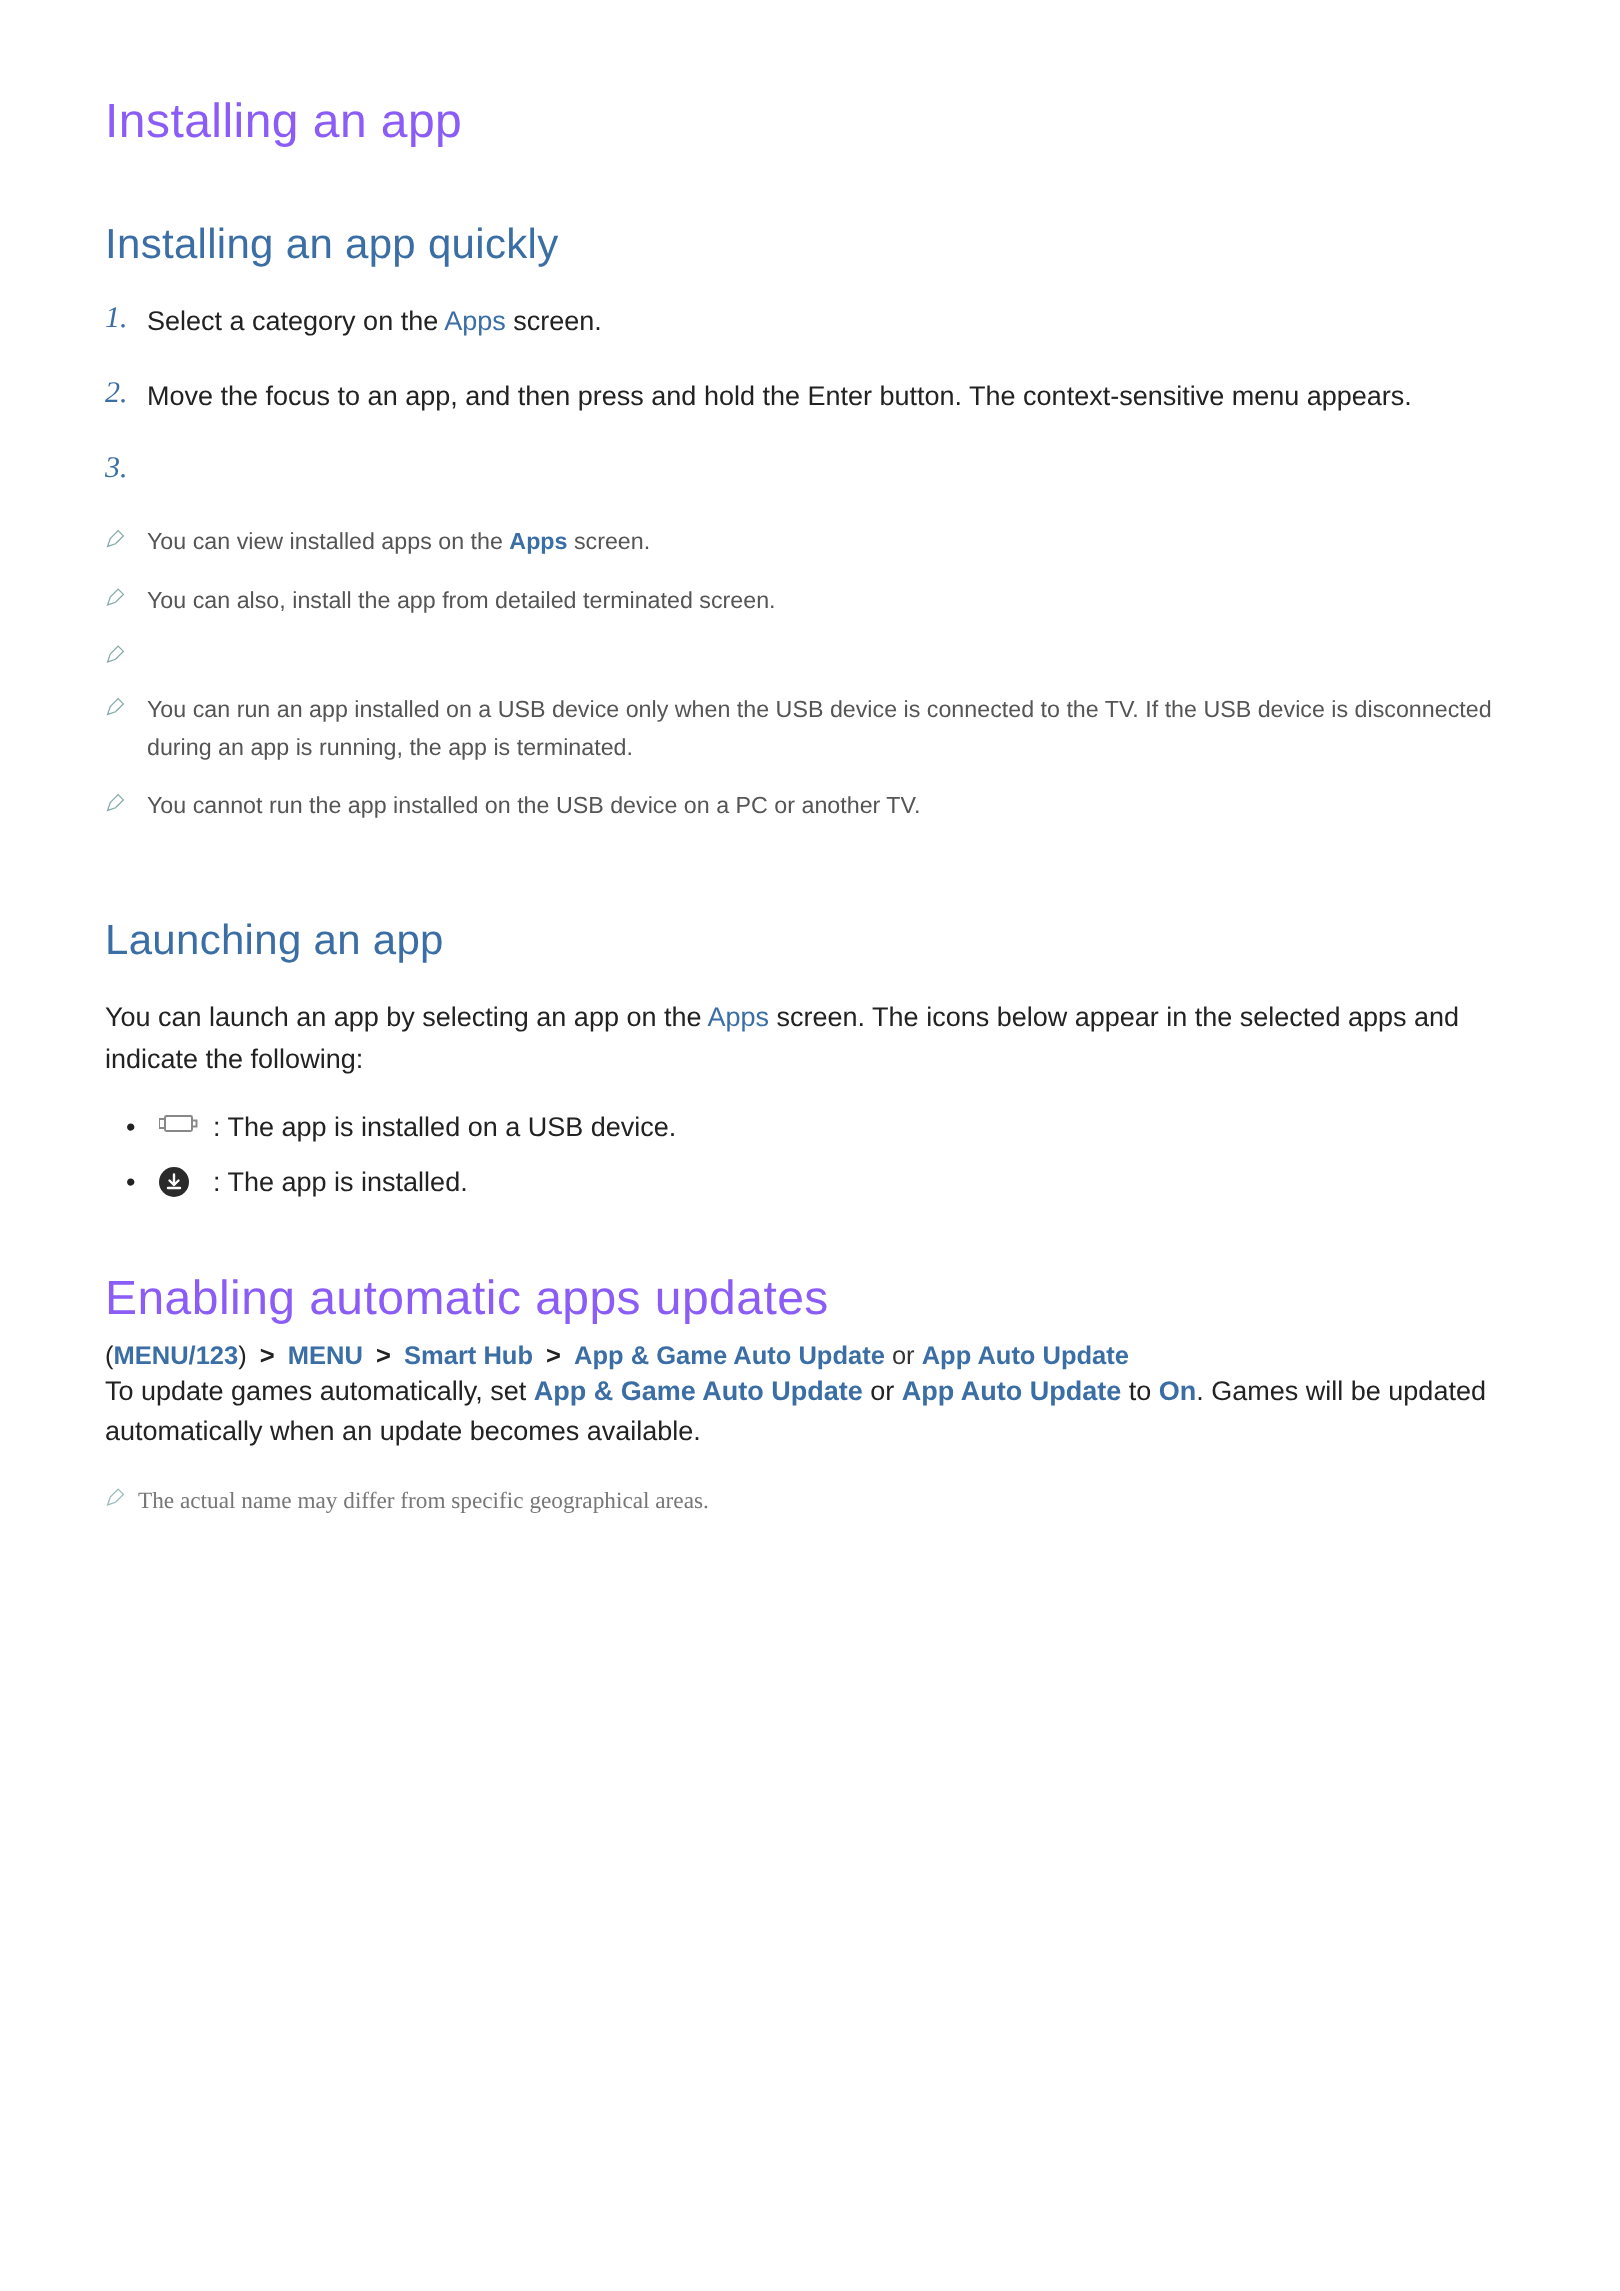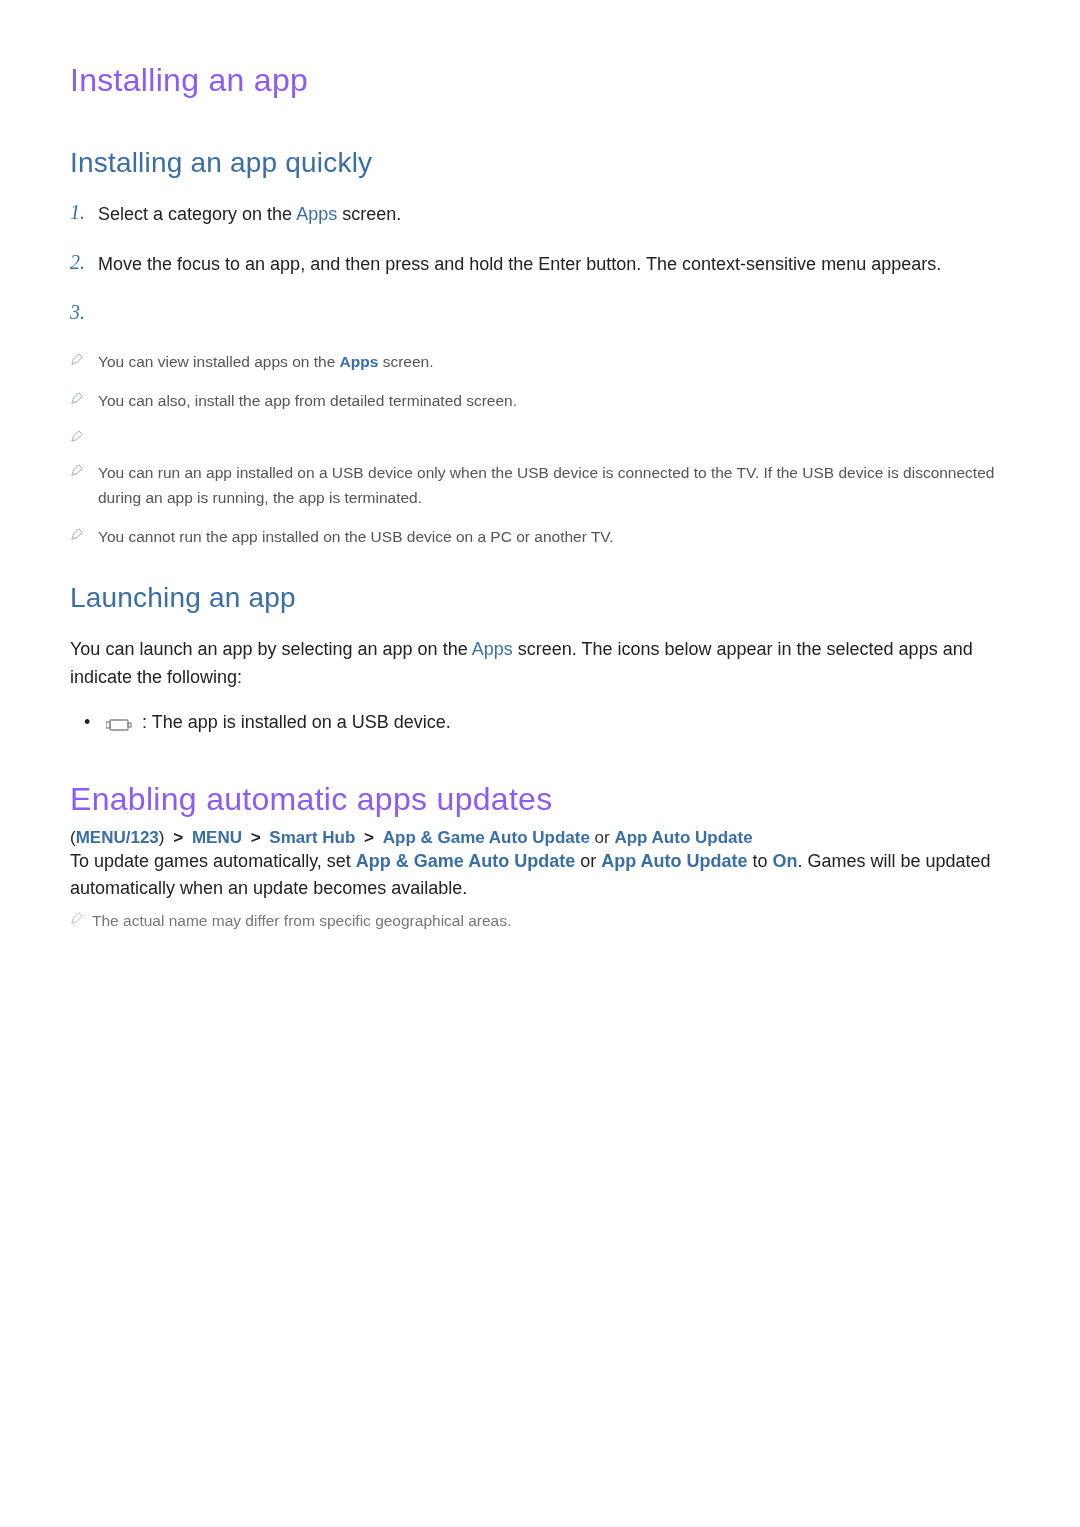--- a/index.html
+++ b/index.html
@@ -44,21 +44,21 @@
     }
     .ordered-list .txt {
       font-size: 18px;
       line-height: 1.55;
       color: #222;
     }
     .link { color: #3a6ea5; }
     .bold-link { color: #3a6ea5; font-weight: bold; }
     .note-list {
       list-style: none;
-      margin-bottom: 32px;
+      margin-bottom: 60px;
     }
     .note-list li {
       display: flex;
       align-items: flex-start;
       margin-bottom: 14px;
     }
     .pen-icon {
       width: 28px;
       flex-shrink: 0;
       padding-top: 2px;
@@ -77,21 +77,21 @@
     }
     .icon-bullets {
       list-style: none;
       padding-left: 36px;
       margin-bottom: 48px;
     }
     .icon-bullets li {
       position: relative;
       margin-bottom: 16px;
       display: flex;
-      align-items: flex-end;
+      align-items: flex-start;
       font-size: 18px;
       color: #222;
     }
     .icon-bullets li::before {
       content: "•";
       position: absolute;
       left: -22px;
       font-size: 18px;
       color: #222;
     }
@@ -111,21 +111,22 @@
     .breadcrumb {
       font-size: 17px;
       margin-bottom: 0;
     }
     .breadcrumb .paren { color: #222; }
     .breadcrumb .seg { color: #3a6ea5; font-weight: bold; }
     .breadcrumb .gt { color: #222; font-weight: bold; margin: 0 4px; }
     .small-note {
       display: flex;
       align-items: flex-start;
-      margin-top: 6px;
+      margin-top: 20px;
+      font-family: Liberation Serif, serif;
     }
     .small-note .pen-icon { width: 22px; }
     .small-note .txt { font-size: 15.5px; color: #777; line-height: 1.6; }
   </style>
 </head>
 <body>
 
 <h1>Installing an app</h1>
 
 <h2>Installing an app quickly</h2>
@@ -199,20 +200,30 @@
 <ul class="icon-bullets">
   <li>
     <span class="icon-slot usb-icon">
       <svg viewBox="0 0 26 16">
           <rect x="4" y="3" width="18" height="10" rx="1" fill="none" stroke="#888" stroke-width="1.3"></rect>
           <rect x="0" y="5" width="4" height="6" fill="none" stroke="#888" stroke-width="1.3"></rect>
           <rect x="22" y="6" width="3" height="4" fill="none" stroke="#888" stroke-width="1.3"></rect>
         </svg>
     </span>
     <span> : The app is installed on a USB device.</span>
+  </li>
+  <li>
+    <span class="icon-slot">
+      <span class="dl-icon">
+        <svg viewBox="0 0 12 12">
+            <path d="M6 1 V7 M3 5 L6 8 L9 5 M2 10 H10" stroke="#fff" stroke-width="1.6" fill="none" stroke-linecap="round" stroke-linejoin="round"></path>
+          </svg>
+      </span>
+    </span>
+    <span> : The app is installed.</span>
   </li>
 </ul>
 
 <h1 class="second">Enabling automatic apps updates</h1>
 
 <div class="breadcrumb">
   <span class="paren">(</span><span class="seg">MENU/123</span><span class="paren">)</span>
   <span class="gt">&gt;</span>
   <span class="seg">MENU</span>
   <span class="gt">&gt;</span>

